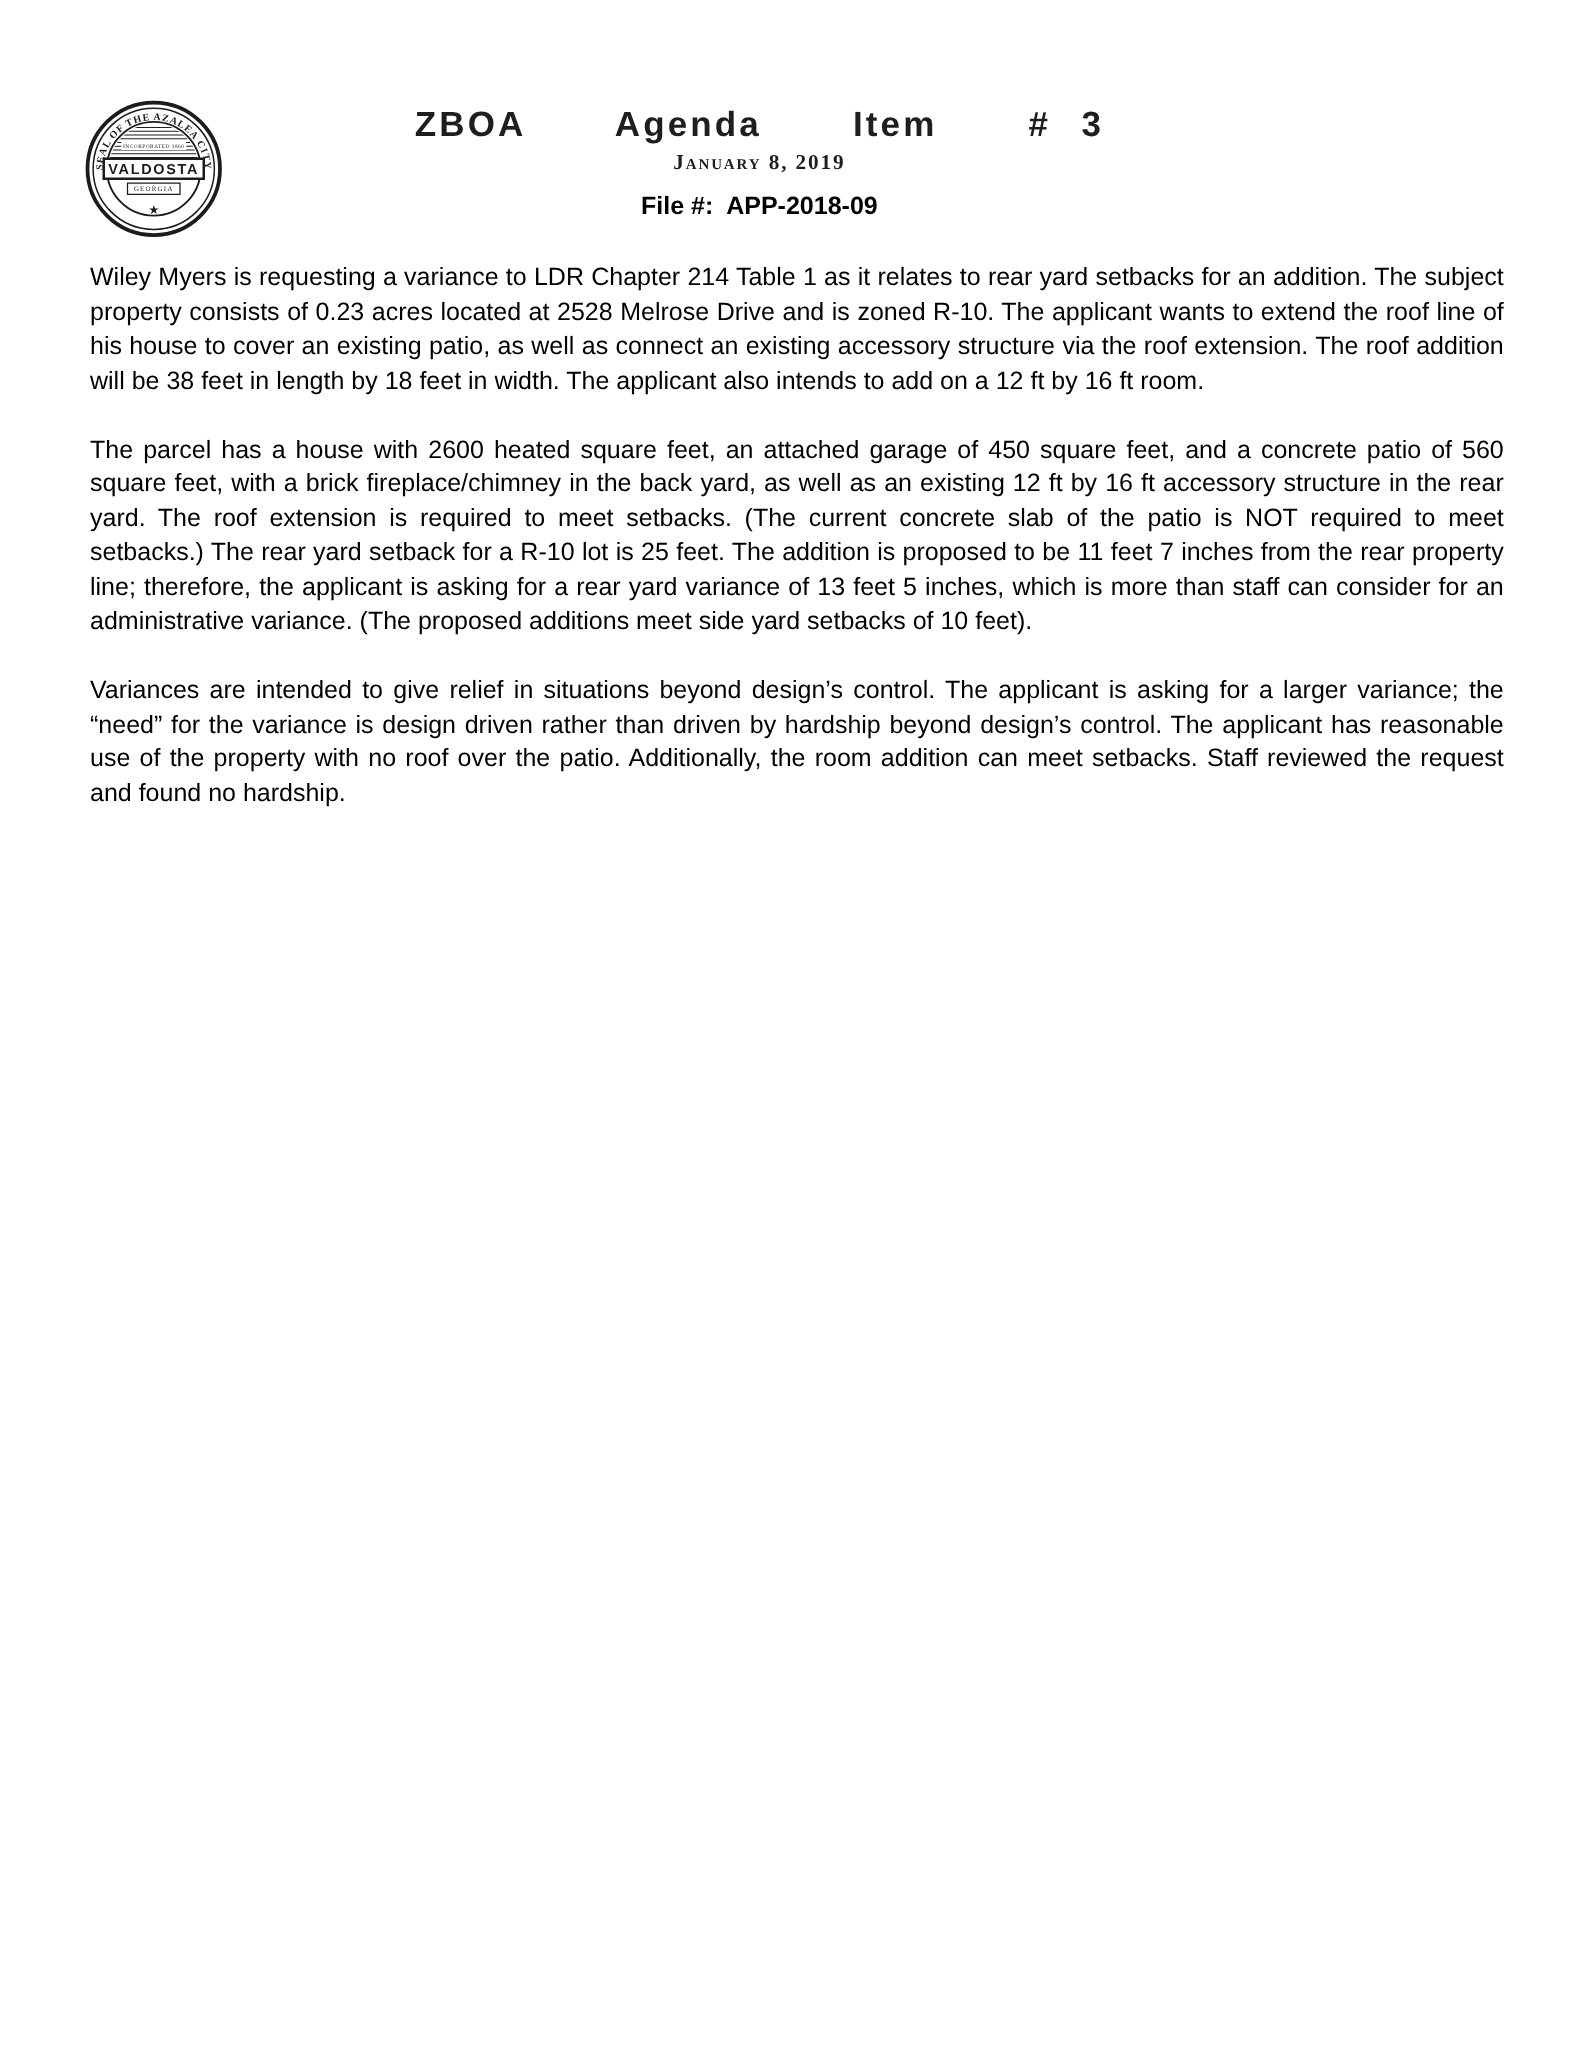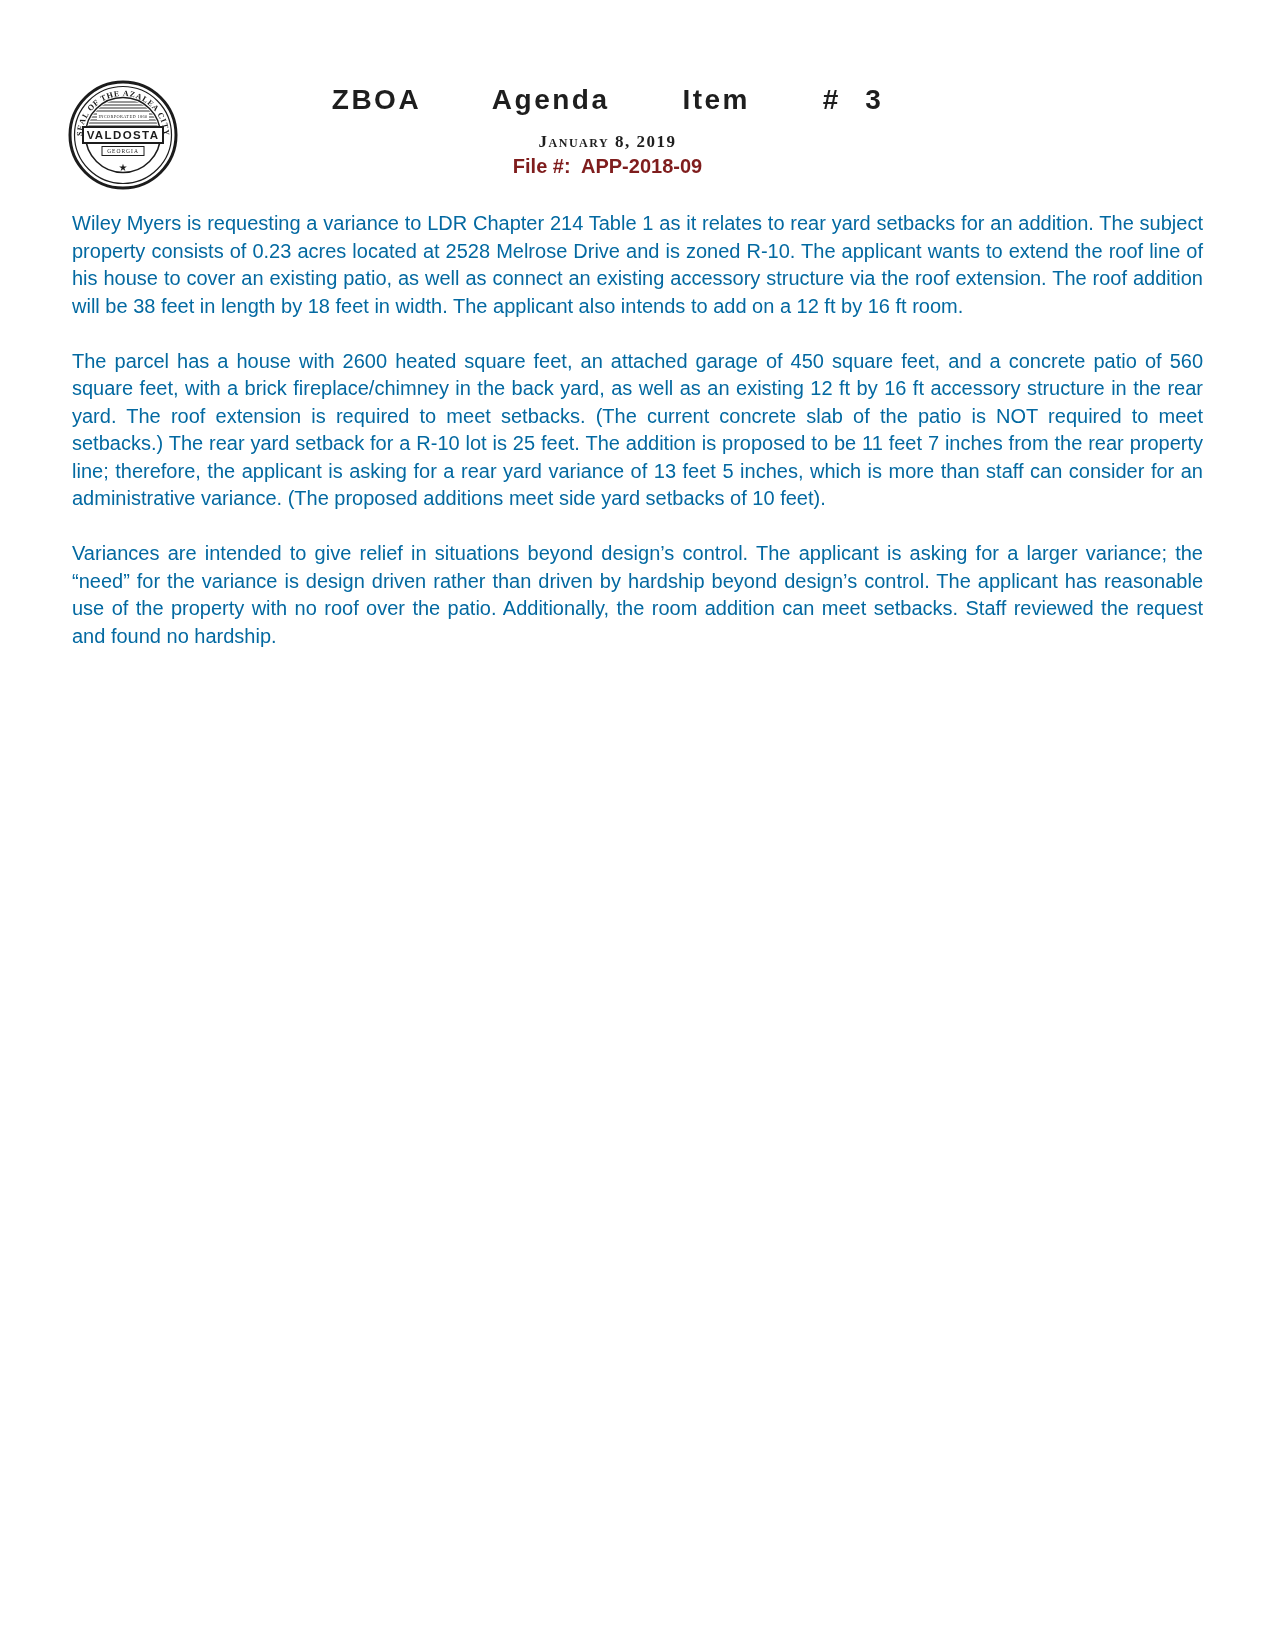--- a/index.html
+++ b/index.html
@@ -32,46 +32,46 @@
   .doc-title {
     font-family: Liberation Sans, sans-serif;
     font-weight: 700;
     font-size: 28px;
     letter-spacing: 2.5px;
     word-spacing: 14px;
     white-space: pre-wrap;
     color: #1e1e1e;
   }
   .doc-date {
-    margin-top: 16px;
+    margin-top: 4px;
     font-family: "Liberation Serif", serif;
     font-weight: 700;
     font-size: 17px;
     letter-spacing: 1.5px;
     font-variant: small-caps;
     color: #1e1e1e;
   }
   .doc-subject {
     margin-top: 27px;
     font-weight: 700;
     font-size: 20px;
     color: #161616;
   }
   .doc-file {
-    margin-top: 3px;
+    margin-top: 14px;
     font-weight: 700;
     font-size: 20px;
     white-space: pre-wrap;
-    color: #7f1d1d;
+    color: #000000;
   }
   .doc-body {
     margin-top: 32px;
     font-size: 20px;
     line-height: 27.5px;
-    color: #0369a1;
+    color: #000000;
   }
   .doc-body p.justified {
     text-align: justify;
     margin-bottom: 27.5px;
   }
   .recommendation {
     text-align: left;
     margin-top: 0;
   }
   .b { font-weight: 700; }

